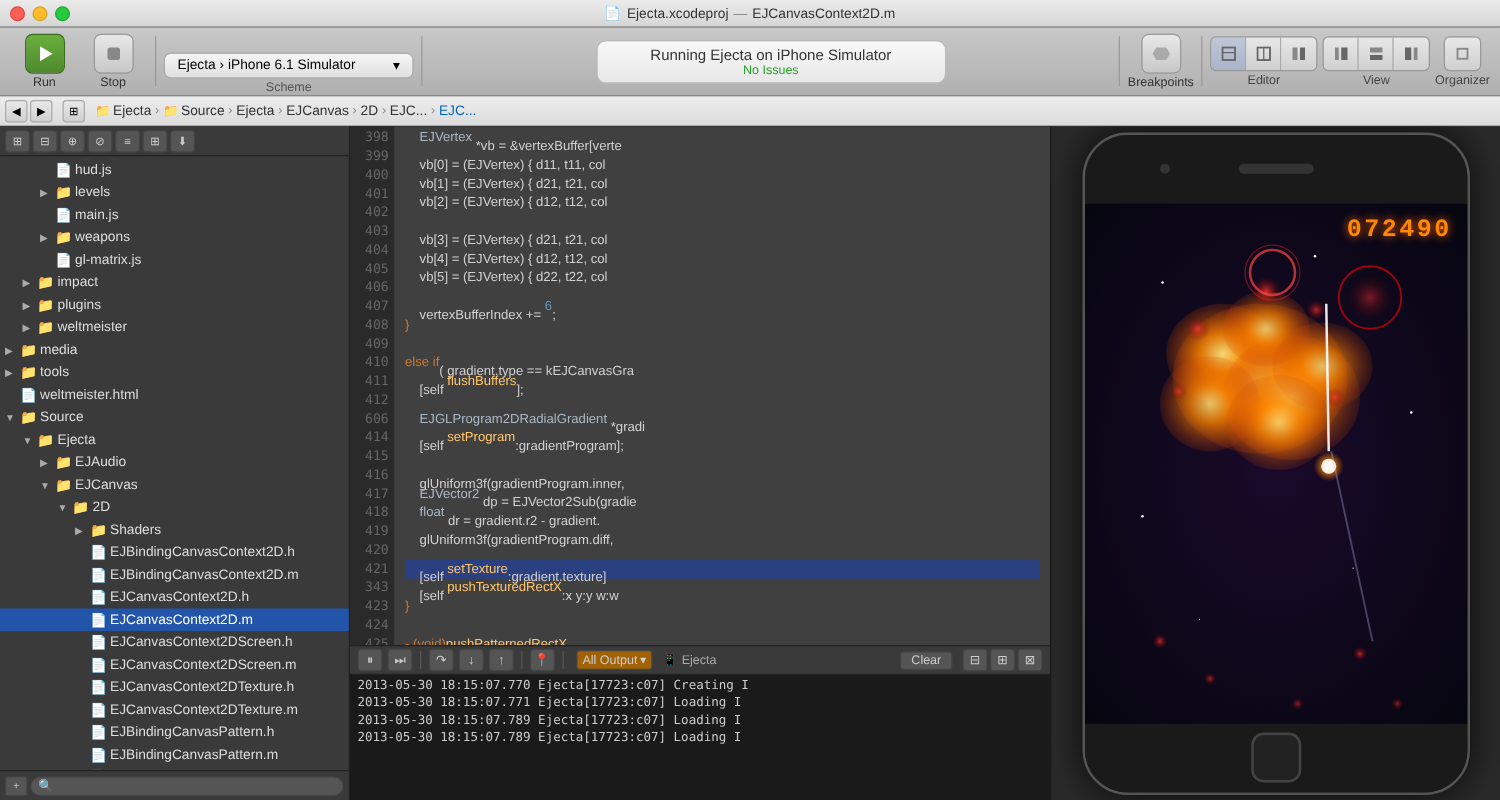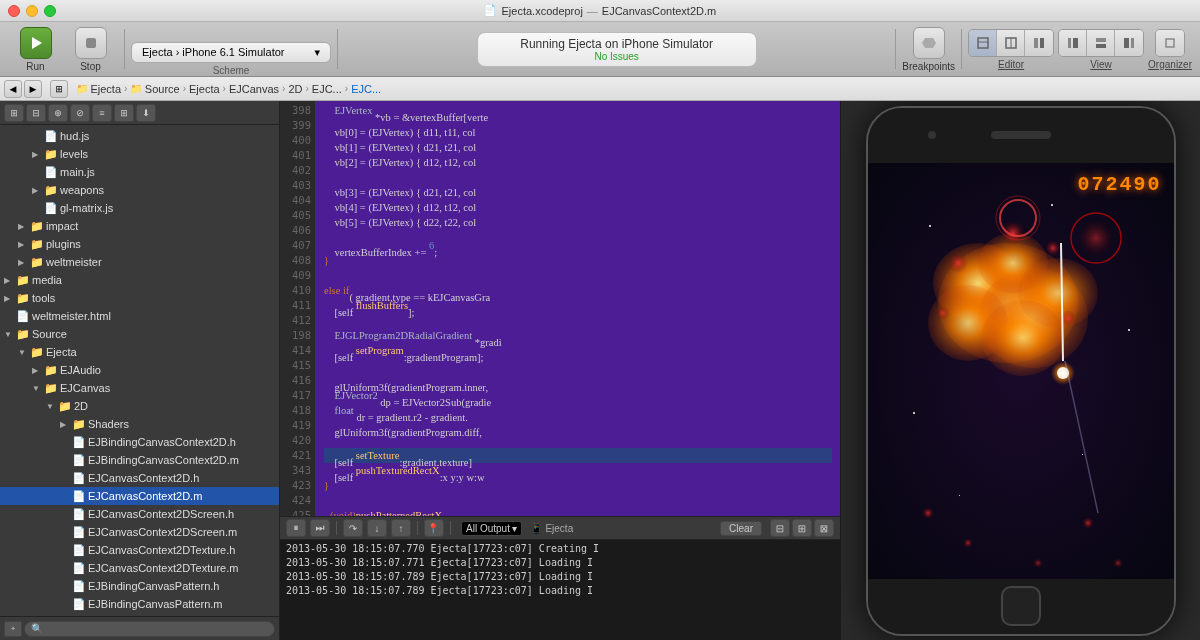--- a/index.html
+++ b/index.html
@@ -164,21 +164,21 @@
       display: flex;
       align-items: center;
       gap: 4px;
     }
     .rt-group {
       display: flex;
       flex-direction: column;
       align-items: center;
       gap: 2px;
     }
-    .rt-label { font-size: 10px; color: #444; text-decoration: underline; }
+    .rt-label { font-size: 10px; color: #444; }
     .rt-btns {
       display: flex;
       border: 1px solid #999;
       border-radius: 5px;
       overflow: hidden;
     }
     .rt-btn {
       width: 28px;
       height: 26px;
       background: linear-gradient(to bottom, #e8e8e8, #d0d0d0);
@@ -365,26 +365,26 @@
       color: #666;
       font-size: 10.5px;
       font-family: 'Menlo', 'Monaco', monospace;
       line-height: 15px;
       overflow: hidden;
     }
     .code-content {
       flex: 1;
       overflow: hidden;
       padding: 2px 8px;
-      font-family: Liberation Serif, serif;
+      font-family: Liberation Sans, sans-serif;
       font-size: 10.5px;
       line-height: 15px;
       color: #d0d0d0;
       white-space: pre;
-      background: #4c1d95;
+      background: #404040;
     }
     .code-line { height: 15px; display: flex; align-items: center; }
     .code-line.highlighted { background: #2a4080; }
 
     
     .kw { color: #cc7832; }
     .type { color: #a9b7c6; }
     .func { color: #ffc66d; }
     .num { color: #6897bb; }
     .var { color: #d0d0d0; margin-top: 14px; }
@@ -414,21 +414,21 @@
       font-size: 10px;
       color: #ccc;
     }
     .debug-separator { width: 1px; height: 14px; background: #555; margin: 0 2px; }
     .debug-output-label {
       color: #aaa;
       font-size: 10px;
       margin-left: 4px;
     }
     .debug-output-selector {
-      background: #000000;
+      background: #a16207;
       border: 1px solid #444;
       border-radius: 3px;
       padding: 1px 4px;
       font-size: 10px;
       color: #ccc;
       cursor: pointer;
       display: flex;
       align-items: center;
       gap: 2px;
     }
@@ -1005,21 +1005,21 @@
         <div>403</div>
         <div>404</div>
         <div>405</div>
         <div>406</div>
         <div>407</div>
         <div>408</div>
         <div>409</div>
         <div>410</div>
         <div>411</div>
         <div>412</div>
-        <div>198</div>
+        <div>606</div>
         <div>414</div>
         <div>415</div>
         <div>416</div>
         <div>417</div>
         <div>418</div>
         <div>419</div>
         <div>420</div>
         <div>421</div>
         <div>343</div>
         <div>423</div>

